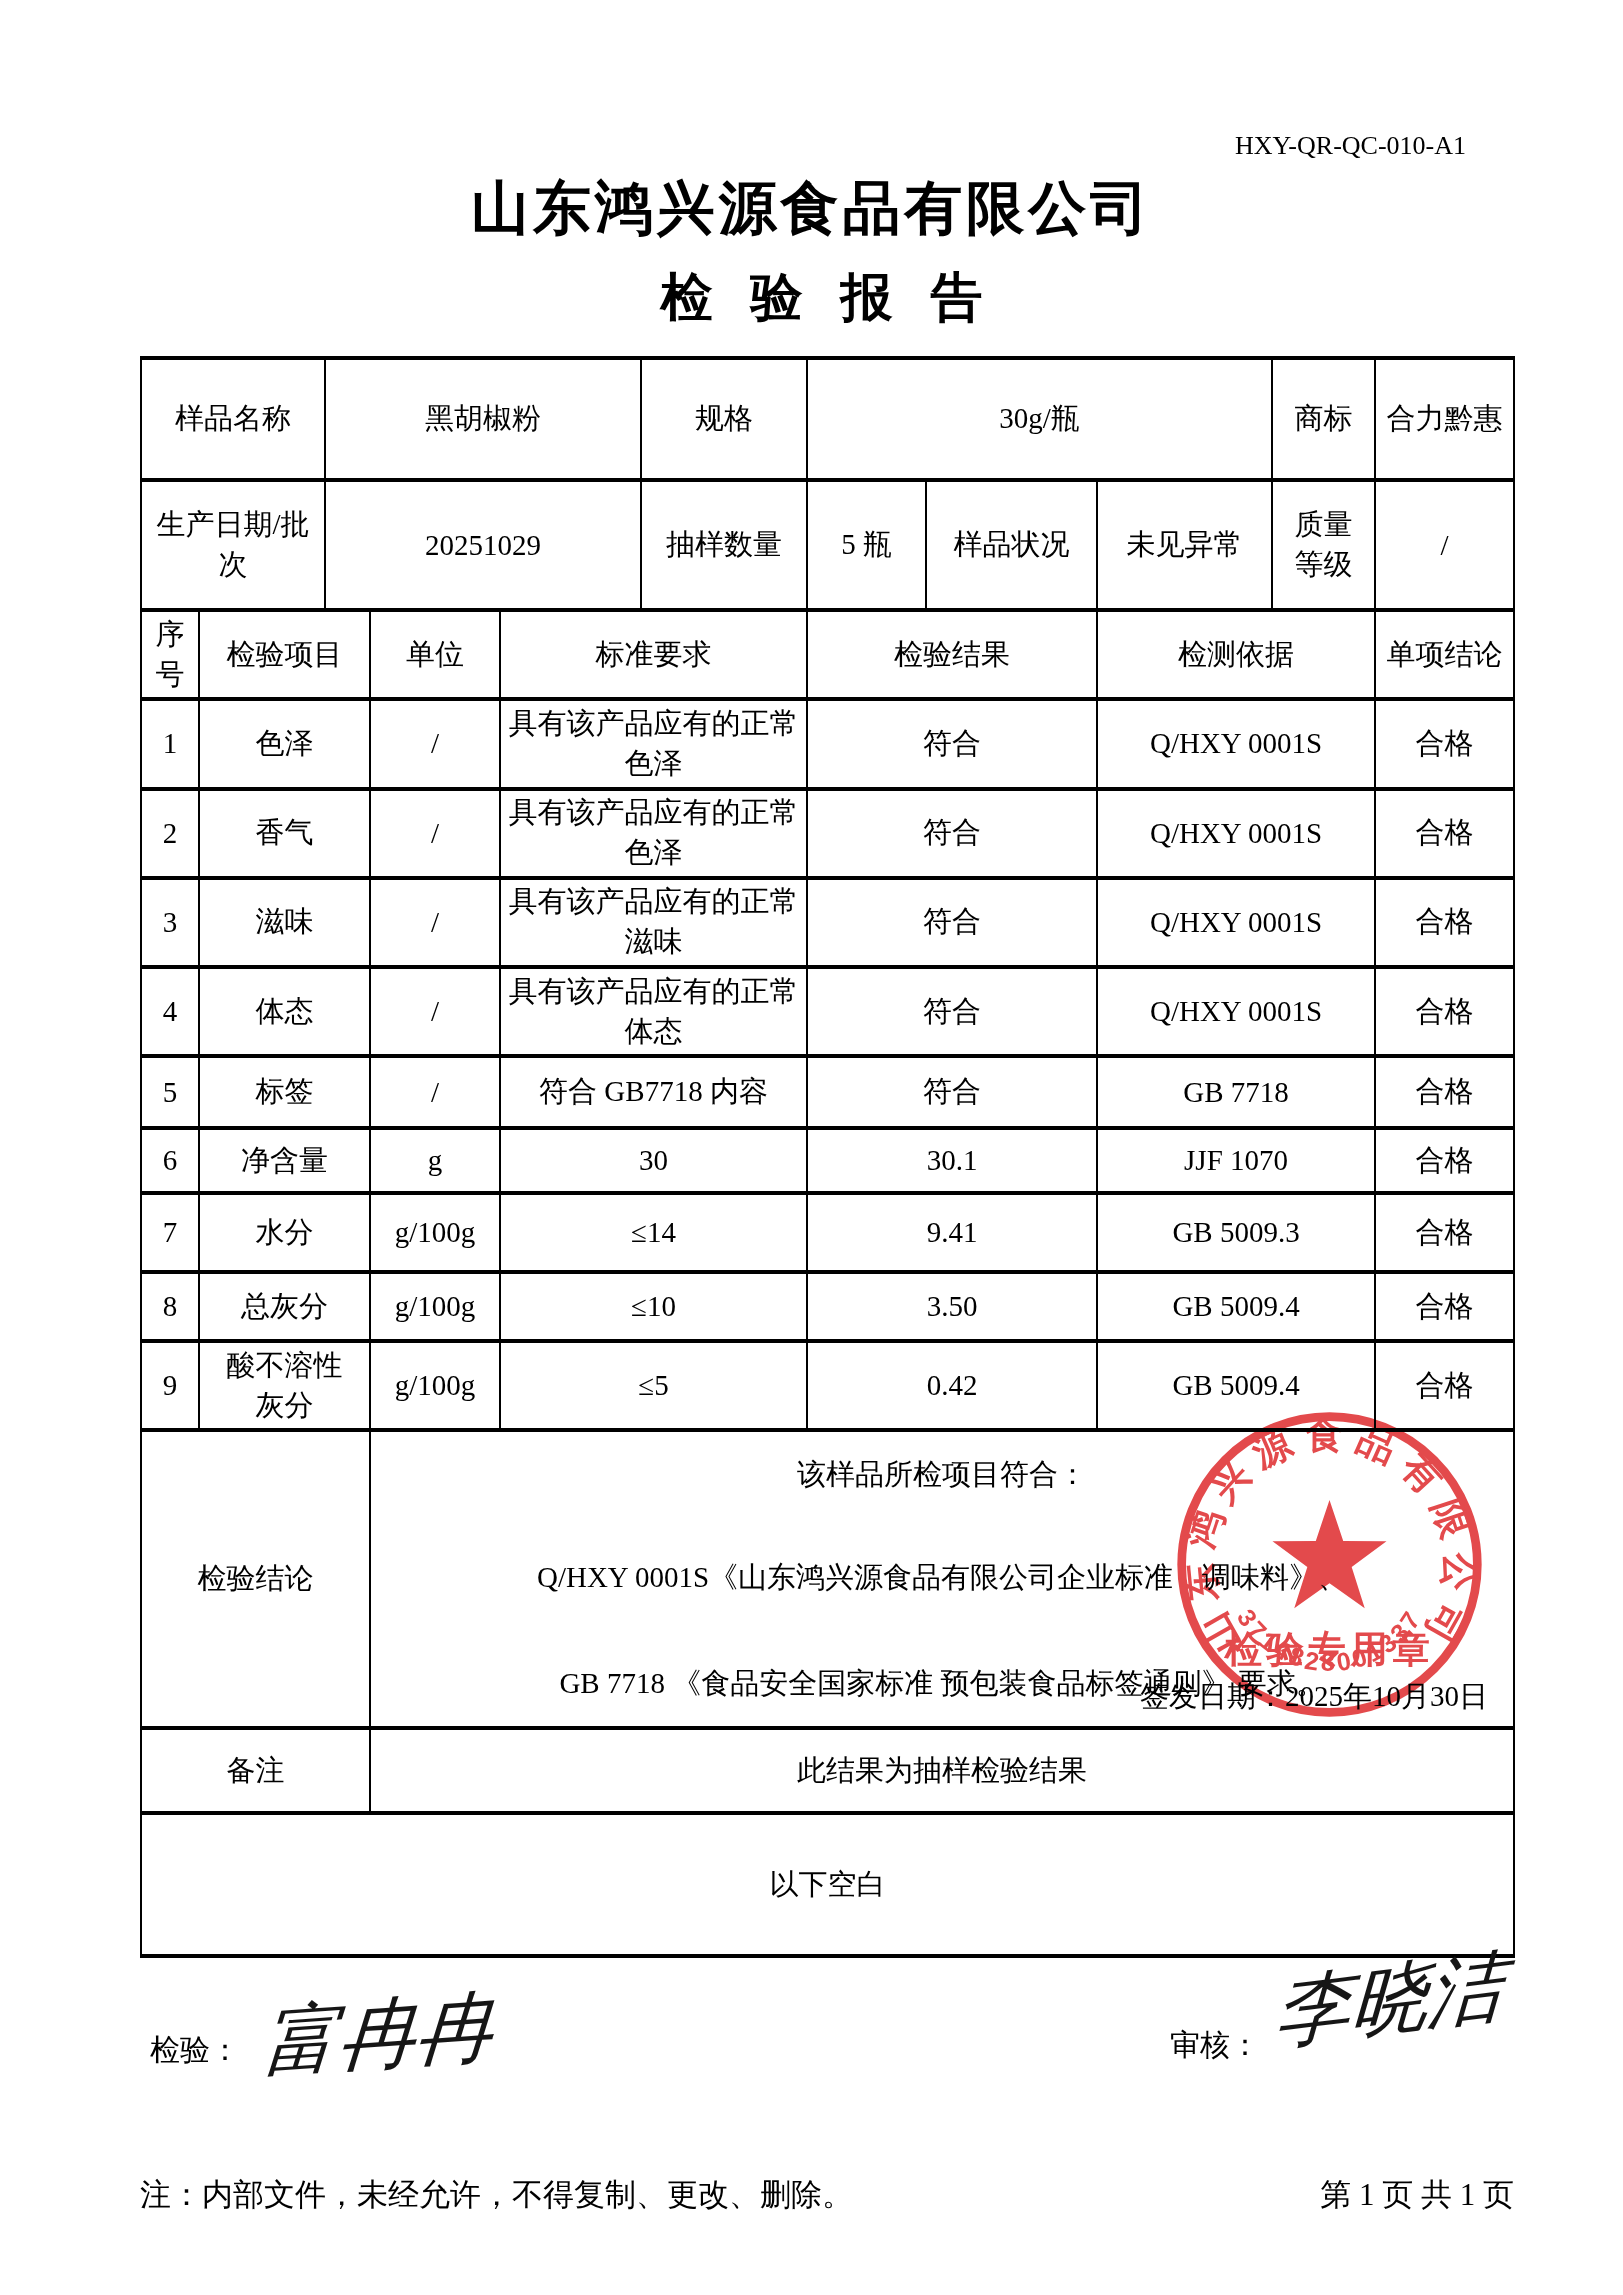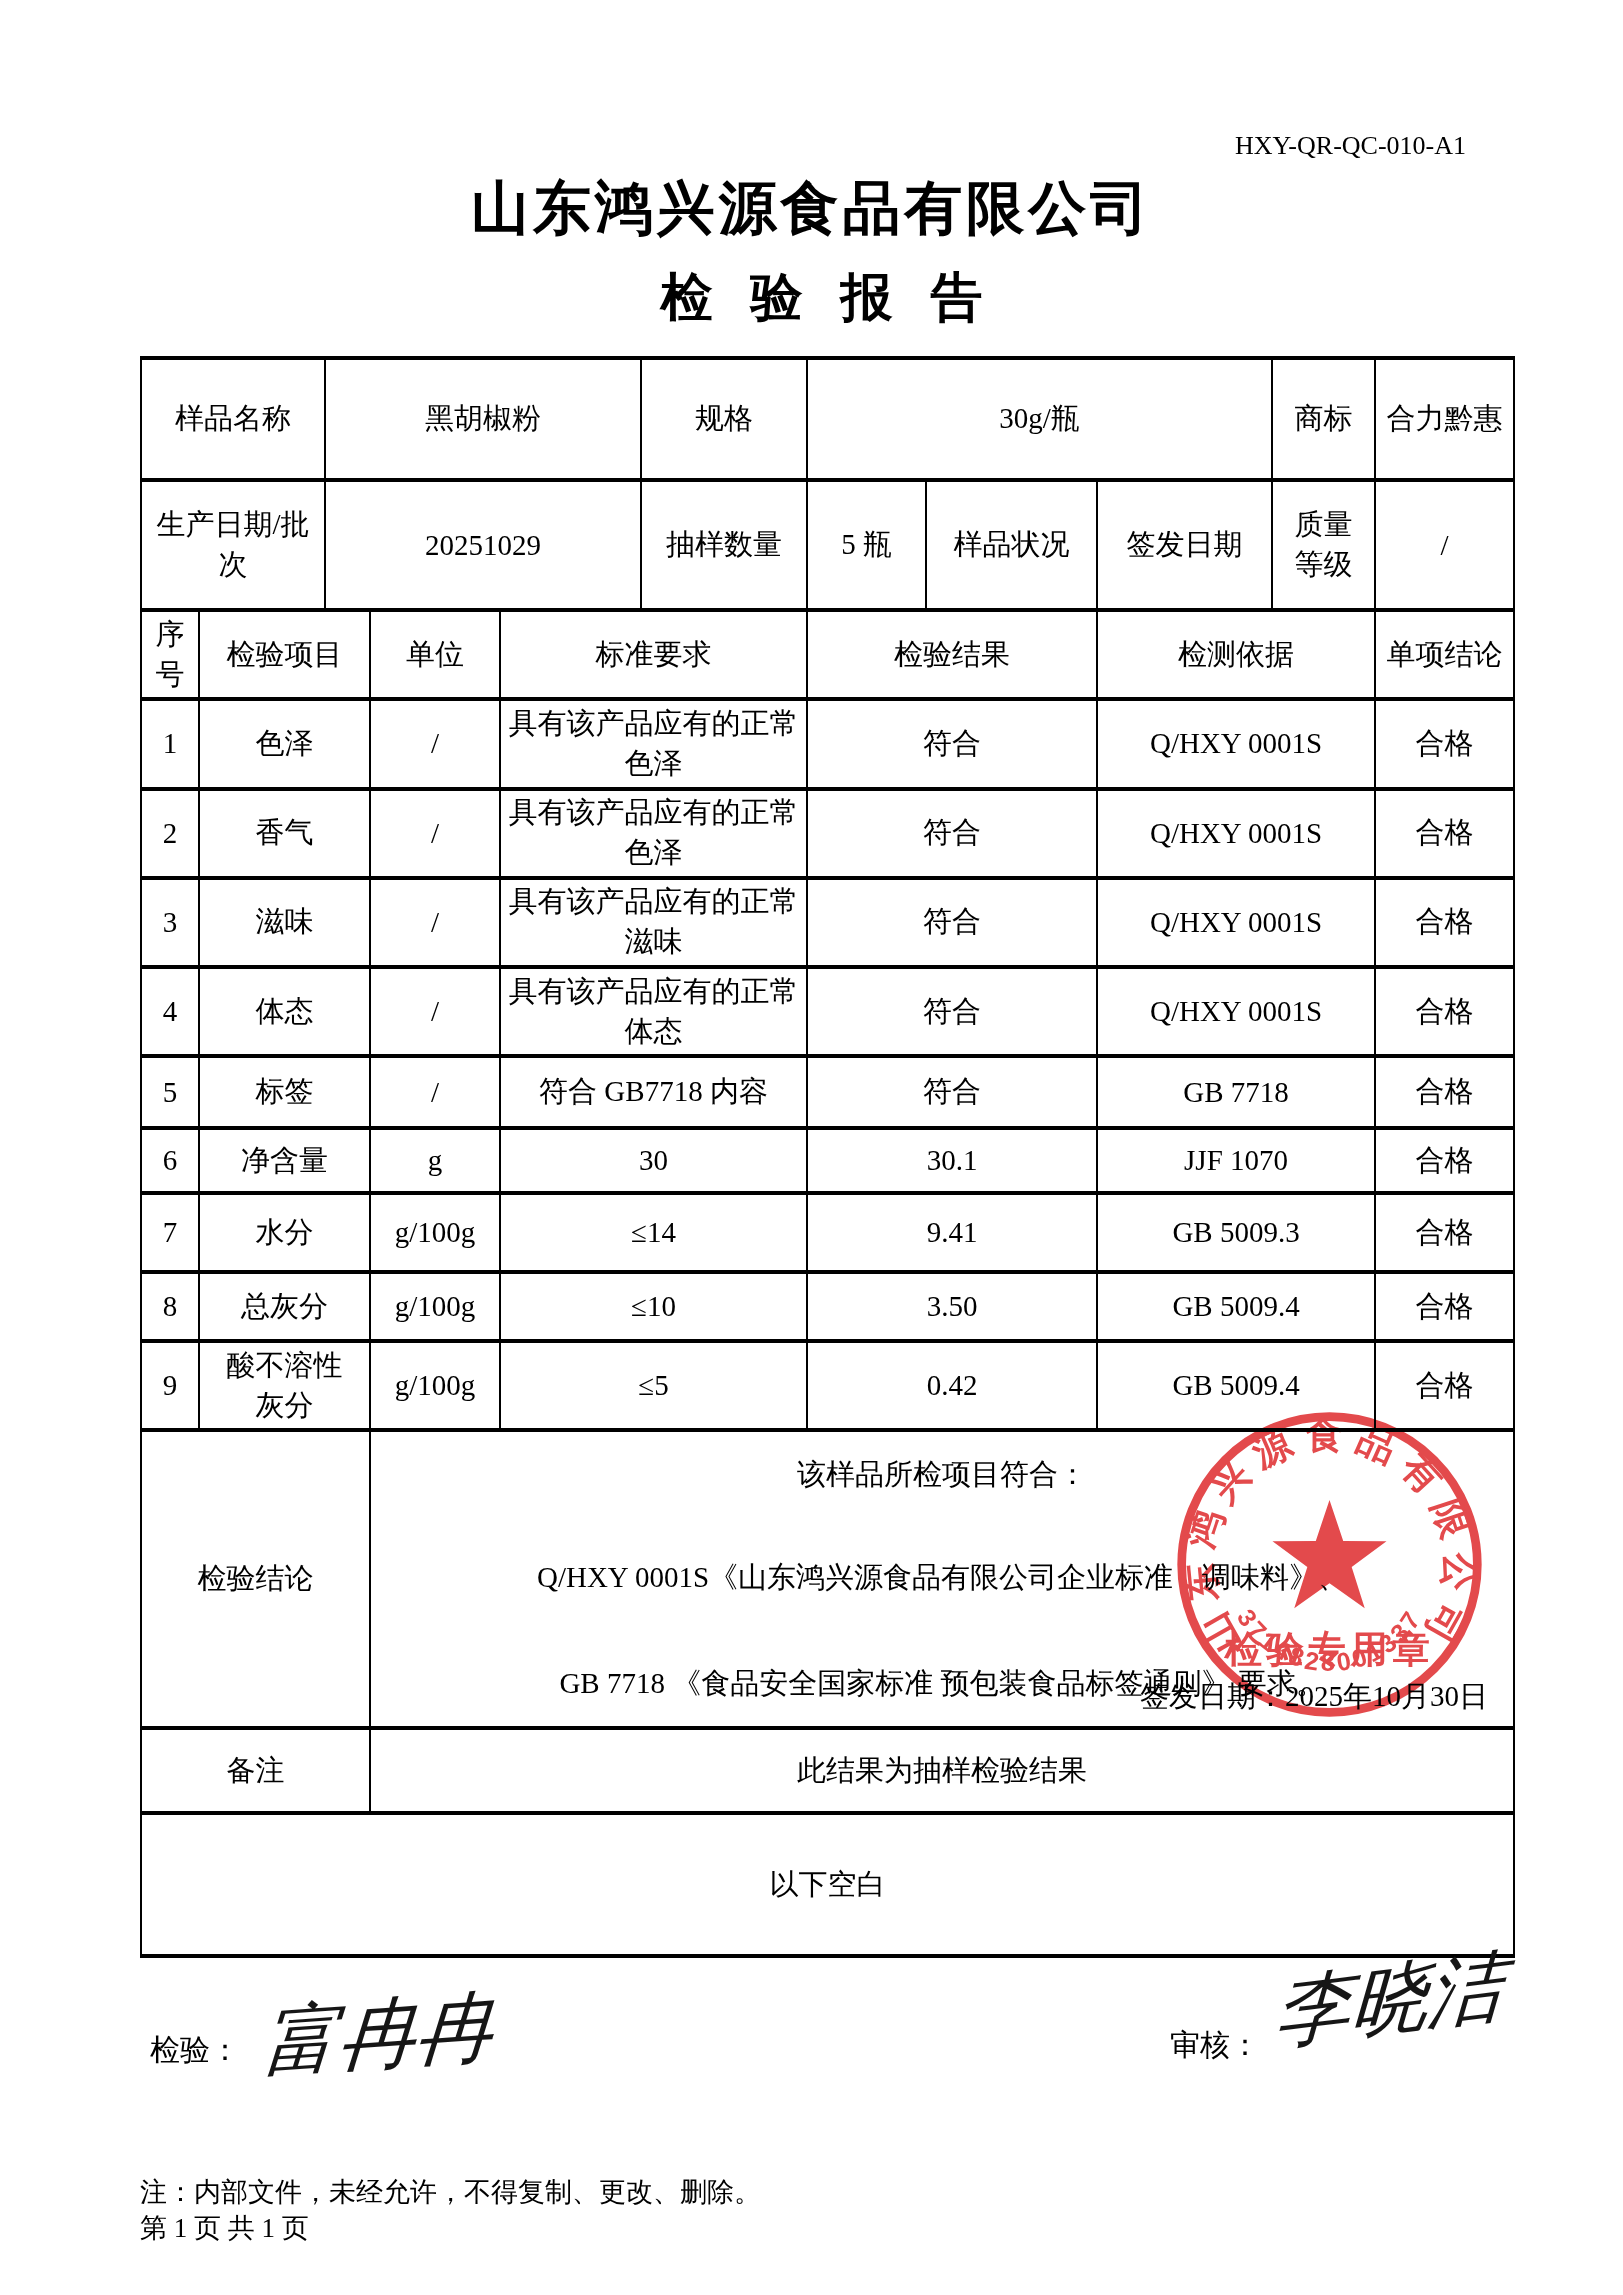--- a/index.html
+++ b/index.html
@@ -111,22 +111,21 @@
     white-space:nowrap;
   }
   #inspector-signature { left:262px; top:26px; transform:rotate(-4deg) skewX(-8deg); }
   #reviewer-signature  { left:1274px; top:-9.2px; transform:rotate(-7deg) skewX(-10deg); }
   
   .footer {
     margin:19.6px 0 0 140px;
     width:1374px;
     display:flex;
     justify-content:space-between;
-    font-size:27px;
-    flex-direction:column;
+    font-size:31px;
   }
   
   .stamp {
     position:absolute;
     left:1173px; top:1408px;
     width:313px; height:313px;
     color:#e13a3c;
     mix-blend-mode:multiply;
     opacity:0.92;
     pointer-events:none;
@@ -180,21 +179,21 @@
       <td colspan="3" class="la60">30g/瓶</td>
       <td>商标</td>
       <td>合力黔惠</td>
     </tr>
     <tr class="info2">
       <td colspan="2"><span class="wrap5">生产日期/批次</span></td>
       <td colspan="3" class="la num">20251029</td>
       <td>抽样数量</td>
       <td>5 瓶</td>
       <td>样品状况</td>
-      <td>签发日期</td>
+      <td>未见异常</td>
       <td><span class="wrap2">质量等级</span></td>
       <td>/</td>
     </tr>
     <tr class="head-row" id="head-row">
         <td colspan="1">序号</td>
         <td colspan="2">检验项目</td>
         <td colspan="1">单位</td>
         <td colspan="2">标准要求</td>
         <td colspan="2">检验结果</td>
         <td colspan="2">检测依据</td>

